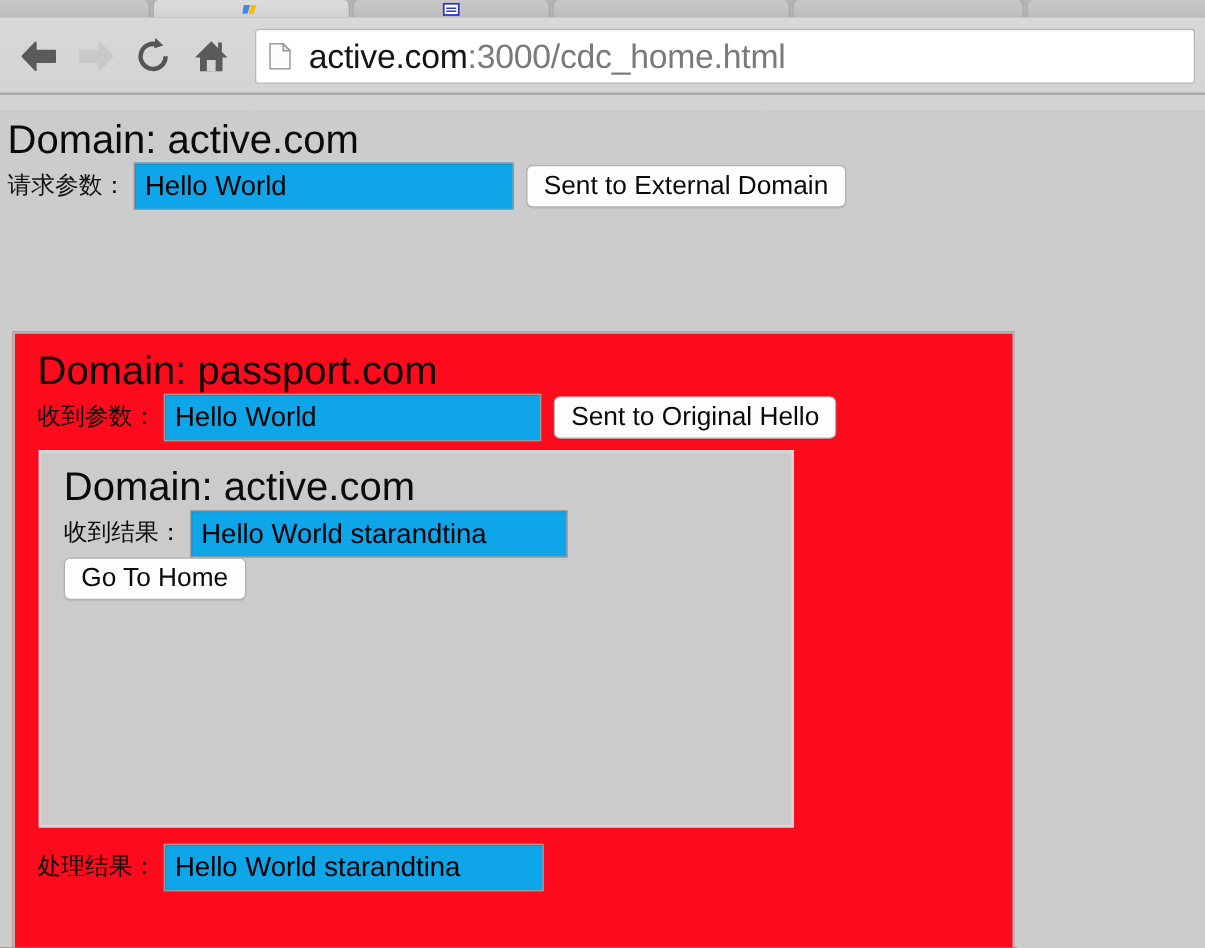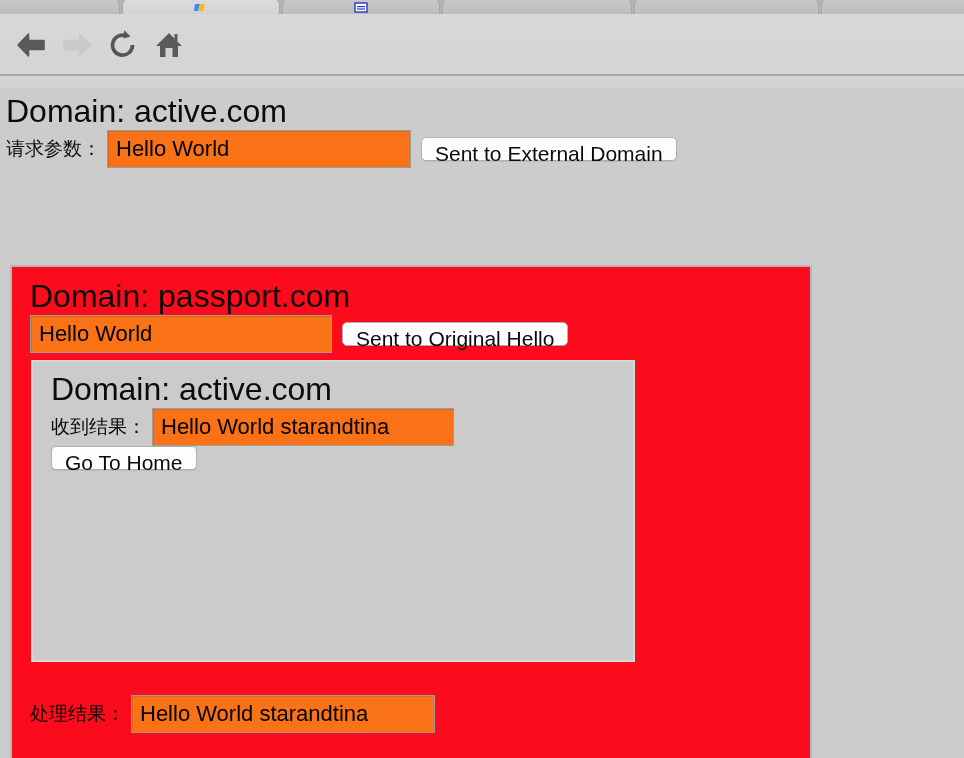--- a/index.html
+++ b/index.html
@@ -139,37 +139,37 @@
   .field-label {
     font-size: 19px;
     color: #111111;
     line-height: 30px;
     margin-right: 6px;
   }
   .text-input {
     font-family: "Liberation Sans", "DejaVu Sans", sans-serif;
     font-size: 22px;
     color: #000000;
-    background: #f97316;
+    background: #0ea5e9;
     border: 1px solid #9c9c9c;
     box-shadow: inset 1px 1px 0 rgba(0,0,0,0.10);
     padding: 4px 8px;
     box-sizing: border-box;
     height: 38px;
     outline: none;
   }
   .btn {
     font-family: "Liberation Sans", "DejaVu Sans", sans-serif;
     font-size: 21px;
     color: #0a0a0a;
     background: #fdfdfd;
     border: 1px solid #b0b0b0;
     border-radius: 5px;
     padding: 3px 13px;
-    height: 24px;
+    height: 34px;
     line-height: 26px;
     box-sizing: border-box;
     cursor: pointer;
     box-shadow: 0 1px 0 rgba(0,0,0,0.08);
   }
 
   
   .frame-outer {
     position: absolute;
     left: 10px;
@@ -195,21 +195,21 @@
     background: #cbcbcb;
     border: 2px solid #d8d8d8;
     box-sizing: border-box;
     padding: 10px 0 0 18px;
     overflow: hidden;
   }
 
   .result-row-outer {
     position: absolute;
     left: 18px;
-    top: 428px;
+    top: 408px;
   }
 
   .w-input-req   { width: 304px; }
   .w-input-recv  { width: 302px; }
   .w-input-res   { width: 302px; }
   .w-input-proc  { width: 304px; }
 
   .spacer-sm { display: inline-block; width: 10px; }
 </style>
 </head>
@@ -259,20 +259,27 @@
     </div>
 
     <div class="nav-btn">
       <svg width="32" height="32" viewBox="0 0 32 32">
         <path d="M16 4 L29 17 L25 17 L25 28 L7 28 L7 17 L3 17 Z" fill="#5a5a5a"></path>
         <rect x="21.5" y="5" width="3" height="7" fill="#5a5a5a"></rect>
         <rect x="12.5" y="19" width="7" height="9" fill="#d3d3d3"></rect>
       </svg>
     </div>
 
+    <div class="omnibox">
+      <svg class="page-icon" viewBox="0 0 18 22">
+        <path d="M1 1 L11.5 1 L17 6.5 L17 21 L1 21 Z" fill="#fcfcfc" stroke="#9a9a9a" stroke-width="1.2"></path>
+        <path d="M11.5 1 L11.5 6.5 L17 6.5 Z" fill="#e2e2e2" stroke="#9a9a9a" stroke-width="1.2"></path>
+      </svg>
+      <span class="url-text"><span class="host">active.com</span><span>:3000/cdc_home.html</span></span>
+    </div>
 
     <div class="toolbar-sep"></div>
   </div>
 </div>
 
 <div class="page">
 
   <div class="domain-heading">Domain: active.com</div>
 
   <div class="field-row">
@@ -280,20 +287,21 @@
     <input class="text-input w-input-req" type="text" value="Hello World" style="">
     <span class="spacer-sm"></span>
     <button class="btn">Sent to External Domain</button>
   </div>
 
   <div class="frame-outer">
 
     <div class="domain-heading">Domain: passport.com</div>
 
     <div class="field-row">
+      <span class="field-label">收到参数：</span>
       <input class="text-input w-input-recv" type="text" value="Hello World" style="">
       <span class="spacer-sm"></span>
       <button class="btn">Sent to Original Hello</button>
     </div>
 
     <div class="frame-inner">
       <div class="domain-heading">Domain: active.com</div>
 
       <div class="field-row">
         <span class="field-label">收到结果：</span>

